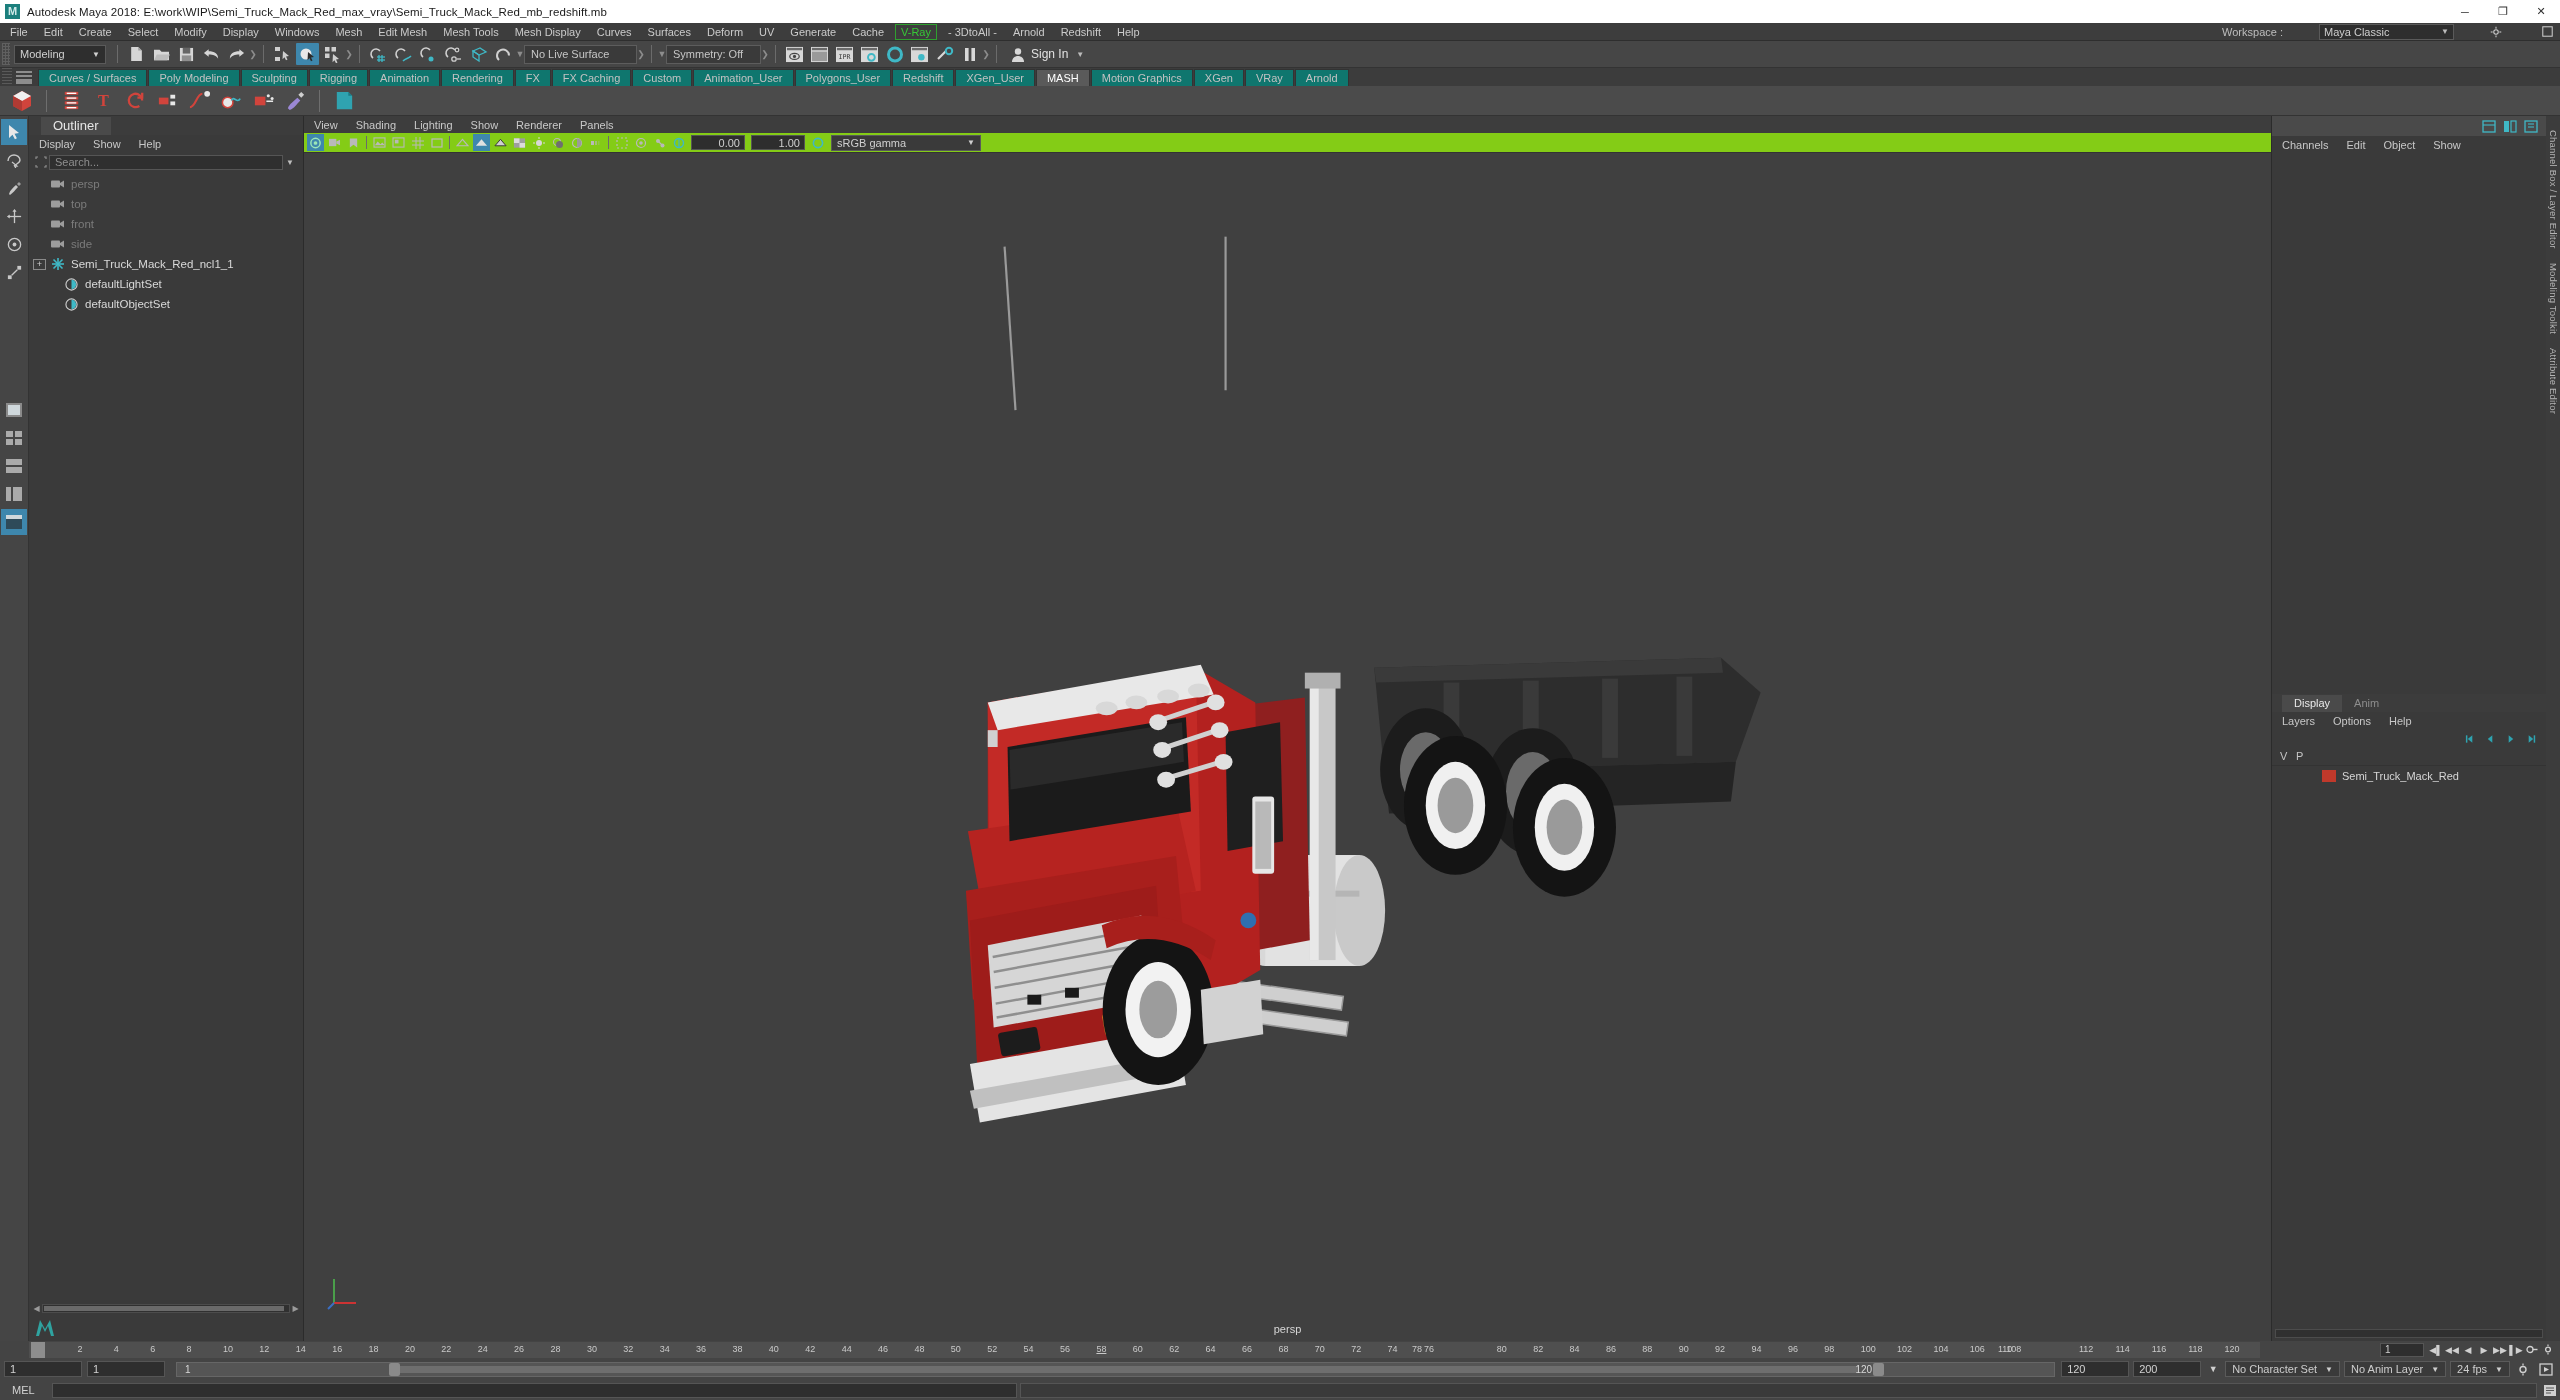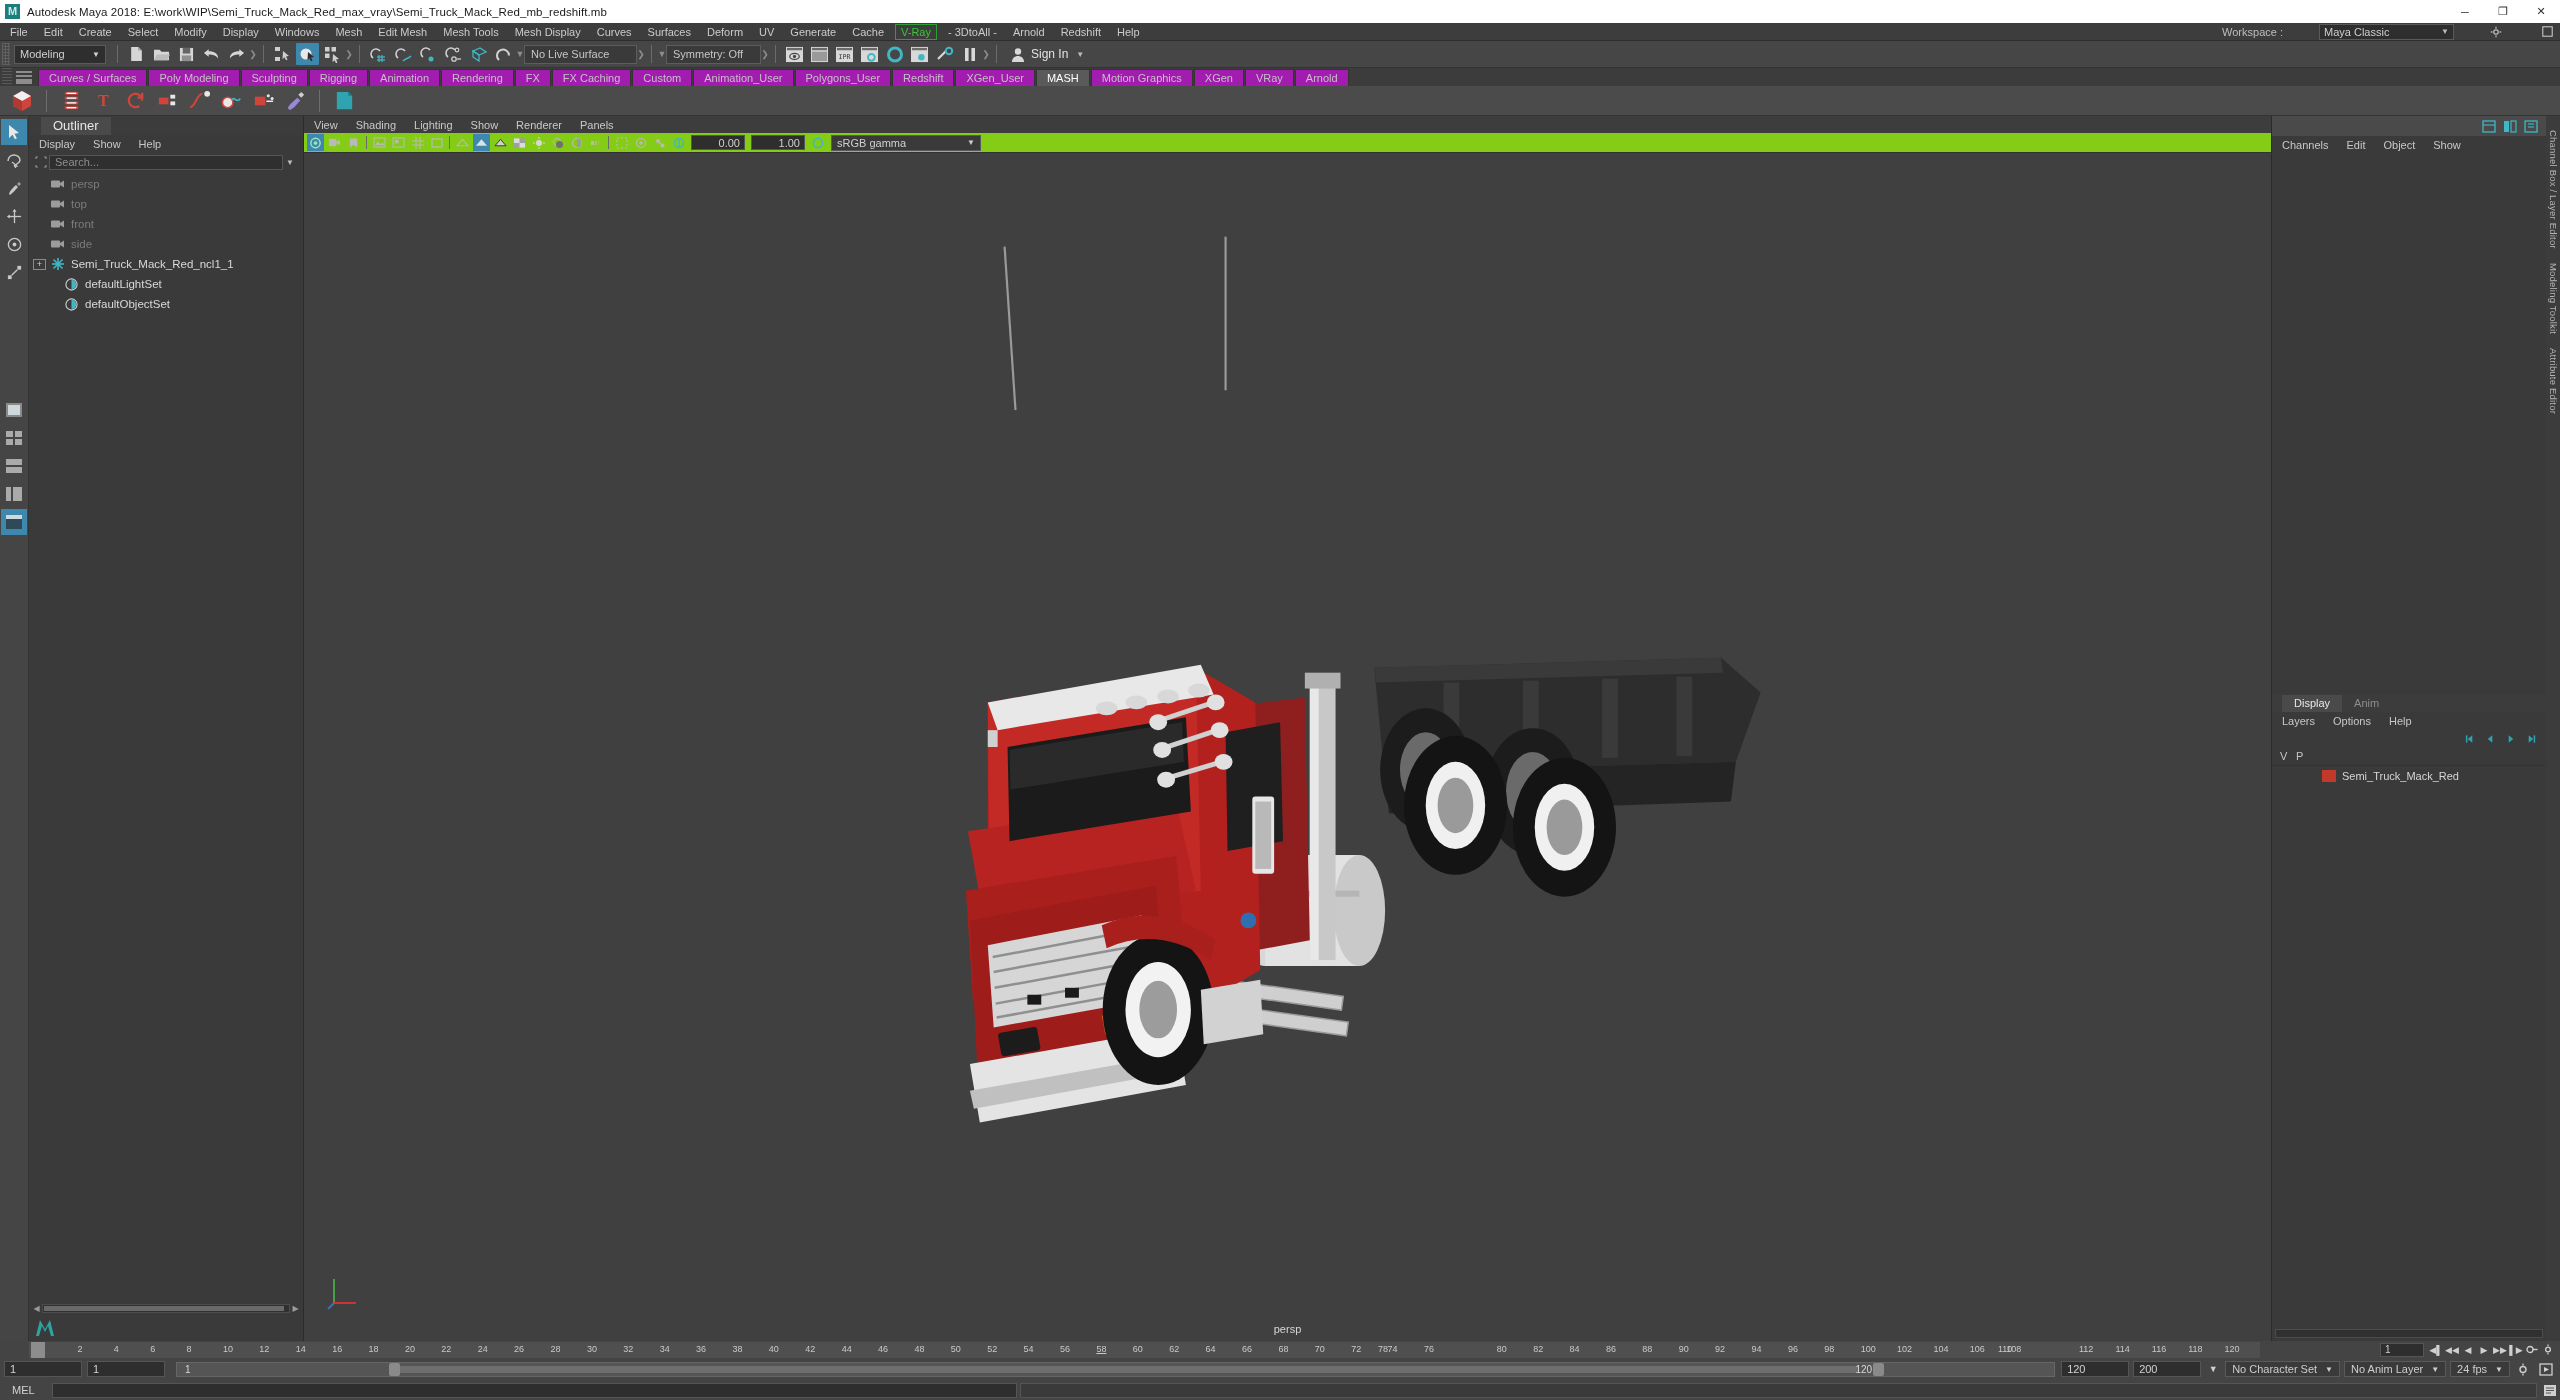--- a/index.html
+++ b/index.html
@@ -84,21 +84,21 @@
   .shelftabs {
     height: 18px; flex: 0 0 18px; background: #3c3c3c; display: flex; align-items: flex-end;
     padding-left: 2px;
   }
   .shelf-handle { width: 10px; height: 18px; background:
     repeating-linear-gradient(to bottom, #777 0 1px, transparent 1px 3px); opacity:.5; margin-right: 4px;}
   .shelf-grip { width: 16px; height: 13px; margin-right: 6px; align-self: center;
     background: linear-gradient(to bottom,#8d8d8d 0 2px,#3c3c3c 2px 4px,#8d8d8d 4px 6px,#3c3c3c 6px 8px,#8d8d8d 8px 10px);}
   .shelf-tab {
     font-size: 11px; color: #c2c2c2; padding: 0 10px; height: 17px; line-height: 17px;
-    background: #a21caf; border: 1px solid #333; border-bottom: none; margin-right: 1px;
+    background: #0f766e; border: 1px solid #333; border-bottom: none; margin-right: 1px;
     white-space: nowrap;
   }
   .shelf-tab.active { background: #5a5a5a; color: #fff; }
 
   
   .shelficons {
     height: 30px; flex: 0 0 30px; background: #4b4b4b; display: flex; align-items: center;
     padding-left: 6px; border-bottom: 1px solid #333;
   }
   .shicon { width: 28px; height: 27px; display: flex; align-items: center; justify-content: center; margin: 0 2px;}
@@ -1179,21 +1179,21 @@
         <div class="ts-tick" style="left: 1067.41px; text-decoration: underline;">58</div>
         <div class="ts-tick" style="left: 1103.8px;">60</div>
         <div class="ts-tick" style="left: 1140.2px;">62</div>
         <div class="ts-tick" style="left: 1176.59px;">64</div>
         <div class="ts-tick" style="left: 1212.98px;">66</div>
         <div class="ts-tick" style="left: 1249.38px;">68</div>
         <div class="ts-tick" style="left: 1285.77px;">70</div>
         <div class="ts-tick" style="left: 1322.16px;">72</div>
         <div class="ts-tick" style="left: 1358.56px;">74</div>
         <div class="ts-tick" style="left: 1394.95px;">76</div>
-        <div class="ts-tick" style="left: 1349px; text-align: right;">78</div>
+        <div class="ts-tick" style="left: 1383px; text-align: right;">78</div>
         <div class="ts-tick" style="left: 1467.74px;">80</div>
         <div class="ts-tick" style="left: 1504.13px;">82</div>
         <div class="ts-tick" style="left: 1540.52px;">84</div>
         <div class="ts-tick" style="left: 1576.92px;">86</div>
         <div class="ts-tick" style="left: 1613.31px;">88</div>
         <div class="ts-tick" style="left: 1649.7px;">90</div>
         <div class="ts-tick" style="left: 1686.1px;">92</div>
         <div class="ts-tick" style="left: 1722.49px;">94</div>
         <div class="ts-tick" style="left: 1758.89px;">96</div>
         <div class="ts-tick" style="left: 1795.28px;">98</div>

